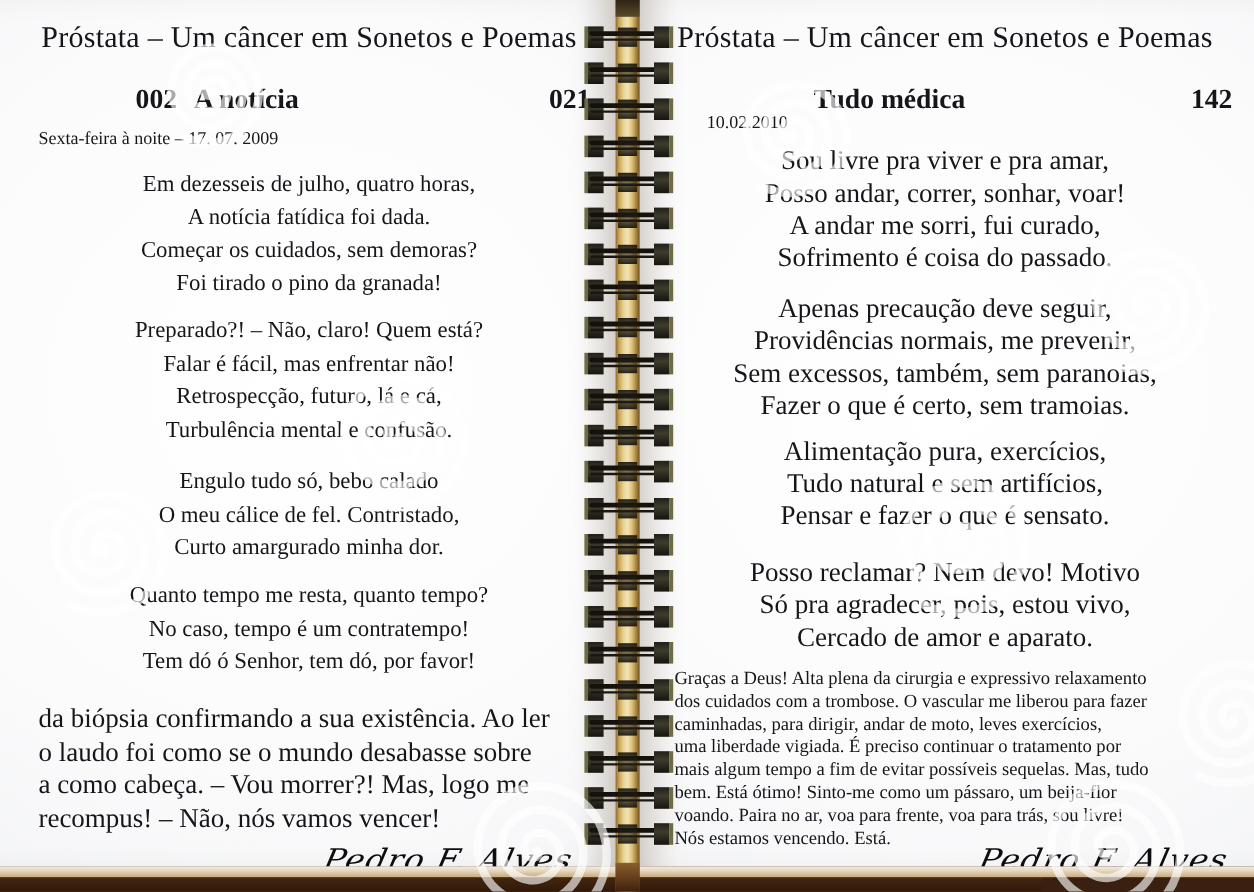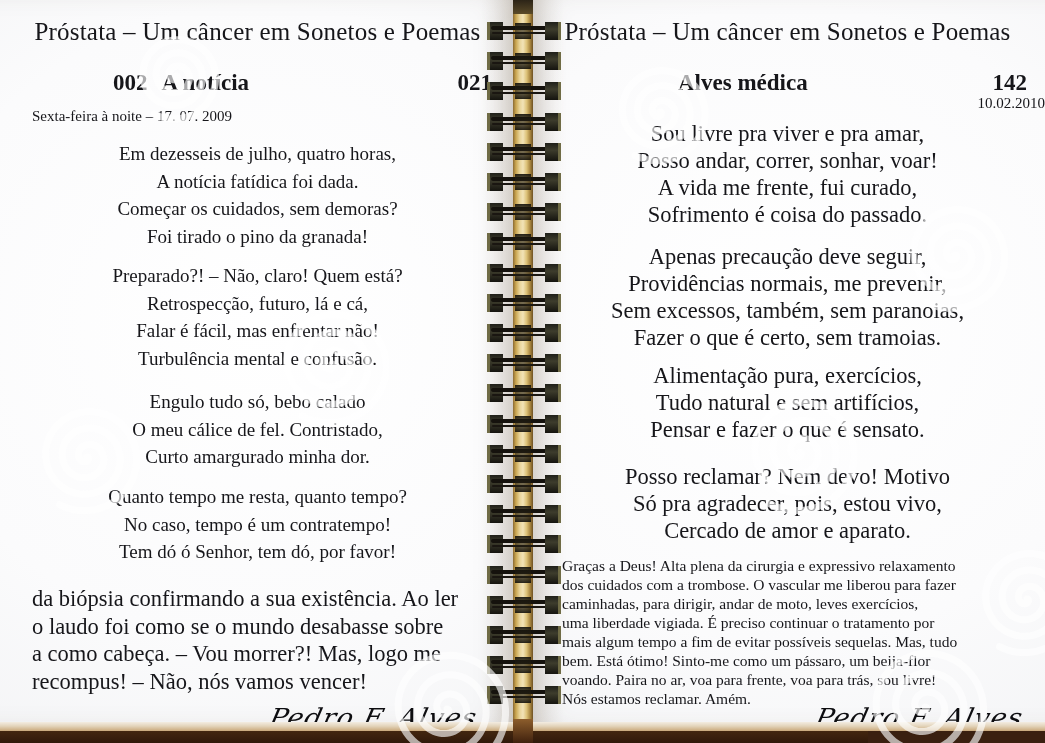--- a/index.html
+++ b/index.html
@@ -185,22 +185,22 @@
 
       <div class="stanza" style="top:140px;">
         <div>Em dezesseis de julho, quatro horas,</div>
         <div>A notícia fatídica foi dada.</div>
         <div>Começar os cuidados, sem demoras?</div>
         <div>Foi tirado o pino da granada!</div>
       </div>
 
       <div class="stanza" style="top:262px;">
         <div>Preparado?! – Não, claro! Quem está?</div>
+        <div>Falar é fácil, mas enfrentar não!</div>
         <div>Retrospecção, futuro, lá e cá,</div>
-        <div>Falar é fácil, mas enfrentar não!</div>
         <div>Turbulência mental e confusão.</div>
       </div>
 
       <div class="stanza" style="top:388px;">
         <div>Engulo tudo só, bebo calado</div>
         <div>O meu cálice de fel. Contristado,</div>
         <div>Curto amargurado  minha dor.</div>
       </div>
 
       <div class="stanza" style="top:483px;">
@@ -219,31 +219,31 @@
       <div class="signature" style="top:702px; right:38px;">Pedro F. Alves</div>
     </div>
   </div>
 
   <div class="page page-right">
     <div class="content">
 
       <div class="book-title" style="top:18px;">Próstata – Um câncer em Sonetos e Poemas</div>
 
       <div class="poem-head" style="top:70px; left:148px;">
-        <span>Alves médica</span>
+        <span>Tudo médica</span>
       </div>
 
       <div class="page-num" style="top:70px; right:18px;">142</div>
 
-      <div class="poem-date" style="top:95px; left:0; width:100%; text-align:right; padding-left:40px;">10.02.2010</div>
+      <div class="poem-date" style="top:95px; left:0; width:100%; text-align:left; padding-left:59px;">10.02.2010</div>
 
       <div class="stanza r" style="top:120px;">
         <div>Sou livre pra viver e pra amar,</div>
         <div>Posso andar, correr, sonhar, voar!</div>
-        <div>A vida me frente, fui curado,</div>
+        <div>A andar me sorri, fui curado,</div>
         <div>Sofrimento é coisa do passado.</div>
       </div>
 
       <div class="stanza r" style="top:243px;">
         <div>Apenas precaução deve seguir,</div>
         <div>Providências normais, me prevenir,</div>
         <div>Sem excessos, também, sem paranoias,</div>
         <div>Fazer o que é certo, sem tramoias.</div>
       </div>
 
@@ -260,21 +260,21 @@
       </div>
 
       <div class="prose-small" style="top:556px; left:32px; width:470px;">
         <div>Graças a Deus! Alta plena da cirurgia e expressivo relaxamento</div>
         <div>dos cuidados com a trombose. O vascular me liberou para fazer</div>
         <div>caminhadas, para dirigir, andar de moto, leves exercícios,</div>
         <div>uma liberdade vigiada. É preciso continuar o tratamento por</div>
         <div>mais algum tempo a fim de evitar possíveis sequelas. Mas, tudo</div>
         <div>bem. Está ótimo! Sinto-me  como um pássaro, um beija-flor</div>
         <div>voando. Paira no ar, voa para frente, voa para trás, sou livre!</div>
-        <div>Nós estamos reclamar. Amém.</div>
+        <div>Nós estamos vencendo. Está.</div>
       </div>
 
       <div class="signature" style="top:702px; right:22px;">Pedro F. Alves</div>
     </div>
   </div>
 
   <div class="gutter-shade l"></div>
   <div class="gutter-shade r"></div>
 
   <div id="binding">

